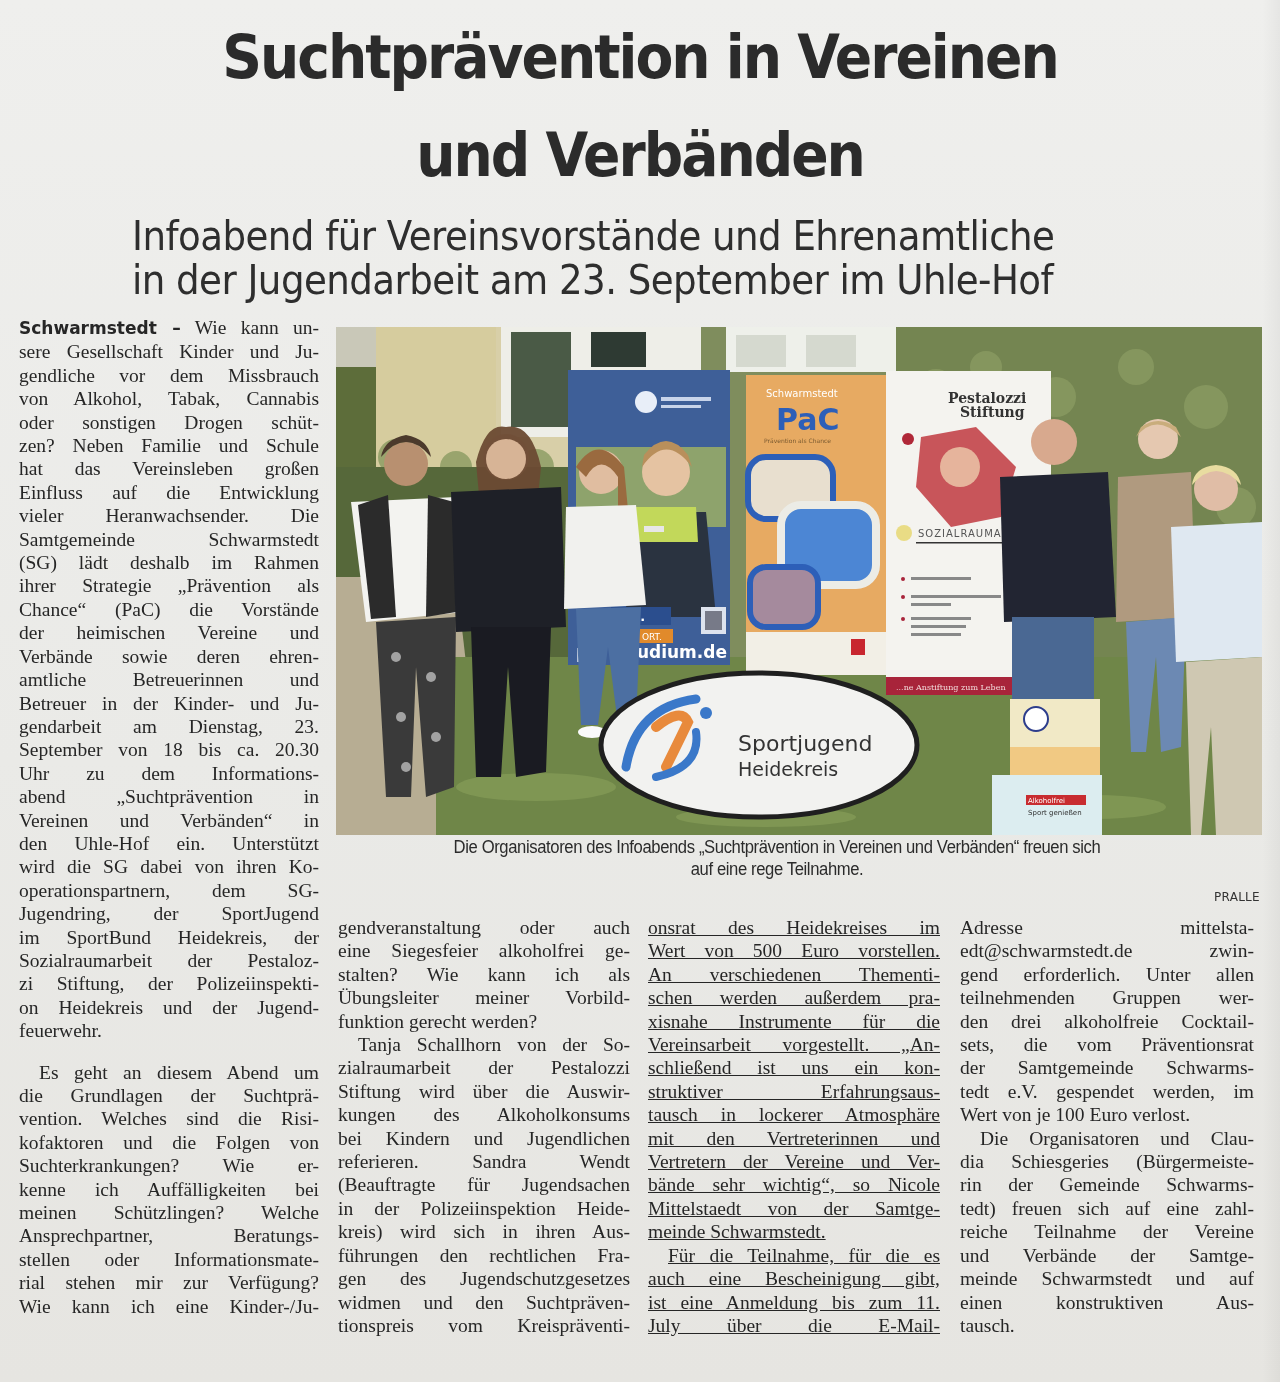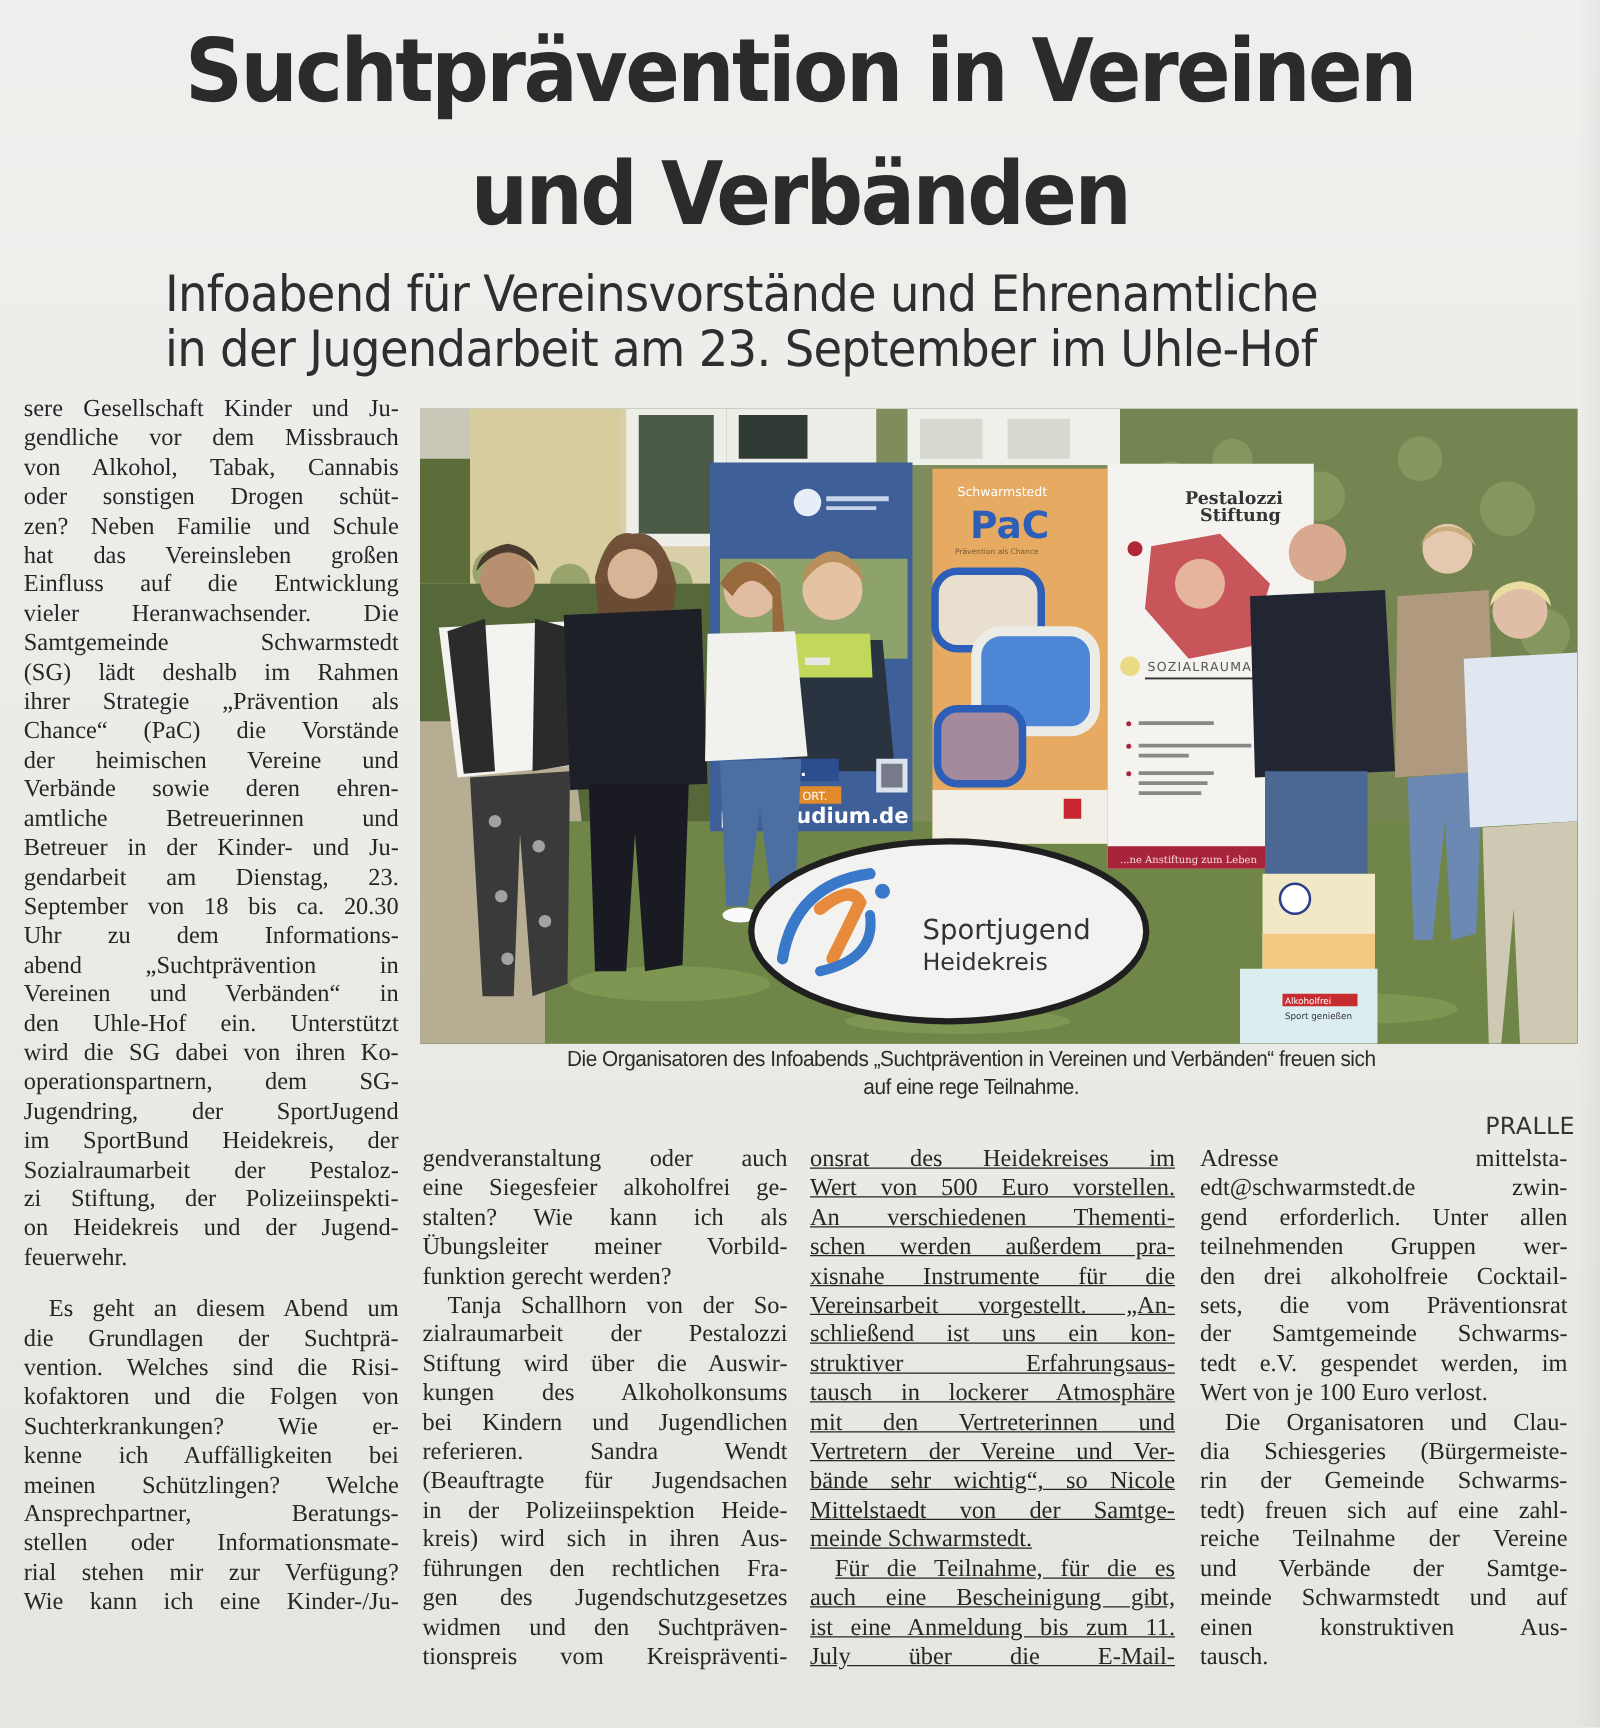--- a/index.html
+++ b/index.html
@@ -12,21 +12,21 @@
   }
   .paper {
     position: absolute; left: 0; top: 0; width: 1280px; height: 1382px;
     background: linear-gradient(180deg, #efefed 0%, #eaeae7 55%, #e6e5e1 100%);
   }
   .headline {
     position: absolute; left: 0; top: 8px; width: 1280px;
     text-align: center;
     font-family: "DejaVu Sans", "Liberation Sans", sans-serif;
     font-weight: bold;
-    font-size: 70px;
+    font-size: 60px;
     line-height: 98px;
     color: #2b2b2b;
     letter-spacing: -2.2px;
   }
   .headline .l1 { display:block; transform: scaleX(0.92); transform-origin: center; }
   .headline .l2 { display:block; transform: scaleX(0.92); transform-origin: center; }
   .subhead {
     position: absolute; left: 132px; top: 214px; width: 1060px;
     font-family: "DejaVu Sans", "Liberation Sans", sans-serif;
     font-size: 40px; line-height: 44px;
@@ -63,21 +63,21 @@
     font-family: Liberation Sans, sans-serif;
     font-size: 17.5px; line-height: 22px; color: #2b2b2b;
     letter-spacing: -0.4px;
     text-align: center;
   }
   .caption .c1 { display:block; white-space: nowrap; transform: scaleX(0.95); transform-origin:left; }
   .caption .c2 { display:block; white-space: nowrap; transform: scaleX(0.95); transform-origin:left; }
   .credit {
     position: absolute; left: 1180px; top: 890px; width: 80px; text-align: right;
     font-family: "DejaVu Sans", "Liberation Sans", sans-serif;
-    font-size: 19px; color: #333; letter-spacing: 0.3px;
+    font-size: 12px; color: #333; letter-spacing: 0.3px;
   }
   .edge-shadow {
     position: absolute; left: 1262px; top: 0; width: 18px; height: 1382px;
     background: linear-gradient(90deg, rgba(0,0,0,0) 0%, rgba(0,0,0,0.04) 100%);
   }
 </style>
 </head>
 <body>
 
 <div class="paper"></div>
@@ -262,20 +262,21 @@
 </div>
 
 <div class="caption">
   <span class="c1">Die Organisatoren des Infoabends „Suchtprävention in Vereinen und Verbänden“ freuen sich</span>
   <span class="c2">auf eine rege Teilnahme.</span>
 </div>
 <div class="credit">PRALLE</div>
 
 <div class="col" id="col1">
   <p>
+    <span class="line"><span class="dateline">Schwarmstedt –</span><span> Wie kann un-</span></span>
     <span class="line">sere Gesellschaft Kinder und Ju-</span>
     <span class="line">gendliche vor dem Missbrauch</span>
     <span class="line">von Alkohol, Tabak, Cannabis</span>
     <span class="line">oder sonstigen Drogen schüt-</span>
     <span class="line">zen? Neben Familie und Schule</span>
     <span class="line">hat das Vereinsleben großen</span>
     <span class="line">Einfluss auf die Entwicklung</span>
     <span class="line">vieler Heranwachsender. Die</span>
     <span class="line">Samtgemeinde Schwarmstedt</span>
     <span class="line">(SG) lädt deshalb im Rahmen</span>

